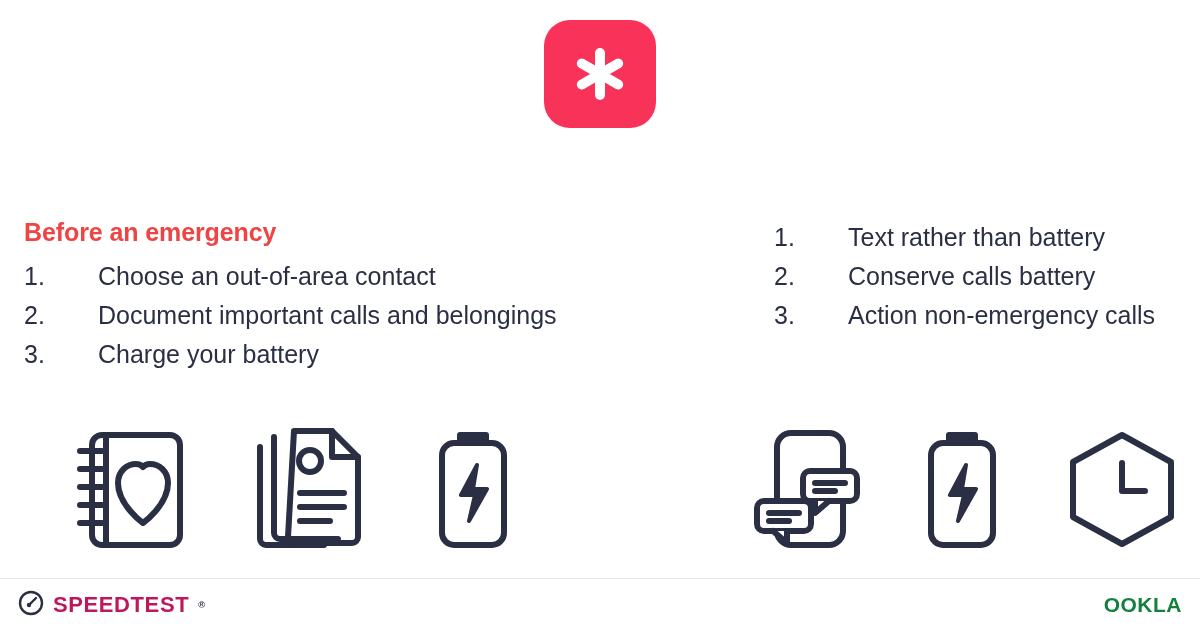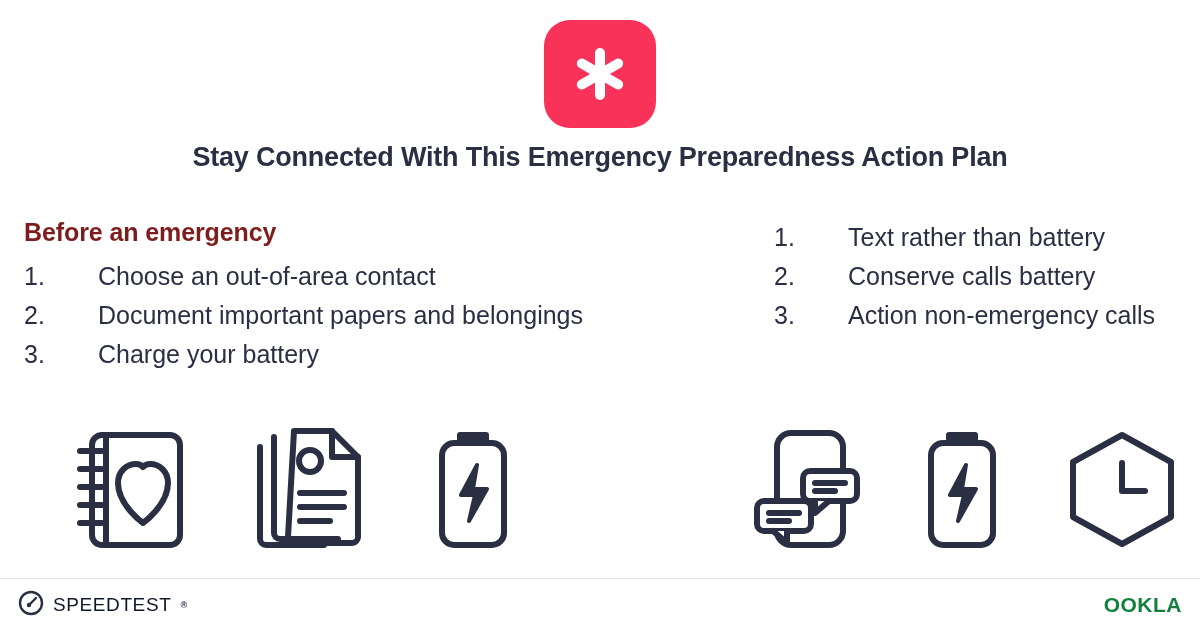--- a/index.html
+++ b/index.html
@@ -70,21 +70,21 @@
     width: 750px;
     padding-left: 24px;
   }
   .col.right {
     width: 450px;
     padding-left: 24px;
   }
   .col-heading {
     font-size: 25px;
     font-weight: bold;
-    color: #7f1d1d;
+    color: #ef4444;
     margin: 0 0 10px 0;
     letter-spacing: -0.1px;
   }
   .col-list {
     margin: 0;
     padding: 0;
     list-style: none;
   }
   .col-list li {
     display: flex;
@@ -151,24 +151,24 @@
     justify-content: space-between;
     padding: 0 18px;
     box-sizing: border-box;
   }
   .brand {
     display: flex;
     align-items: center;
     gap: 9px;
   }
   .brand-text {
-    font-size: 19px;
-    font-weight: normal;
+    font-size: 22px;
+    font-weight: bold;
     letter-spacing: 0.6px;
-    color: #0f172a;
+    color: #be185d;
   }
   .brand-tm {
     font-size: 9px;
     vertical-align: super;
     font-weight: bold;
     color: #2b2f44;
   }
   .ookla {
     display: flex;
     align-items: center;
@@ -190,34 +190,33 @@
           <g fill="#ffffff">
             <rect x="27" y="6" width="10" height="52" rx="5"></rect>
             <rect x="27" y="6" width="10" height="52" rx="5" transform="rotate(60 32 32)"></rect>
             <rect x="27" y="6" width="10" height="52" rx="5" transform="rotate(120 32 32)"></rect>
           </g>
         </svg>
       </span>
     </div>
   </div>
 
-  <div class="title">Stay Connected With This Emergency Preparedness Action Plan</div>
 
   <div class="columns">
 
     <div class="col left">
       <div class="col-heading">Before an emergency</div>
       <ul class="col-list">
         <li>
           <span class="li-num">1.</span>
           <span class="li-text">Choose an out-of-area contact</span>
         </li>
         <li>
           <span class="li-num">2.</span>
-          <span class="li-text">Document important papers and belongings</span>
+          <span class="li-text">Document important calls and belongings</span>
         </li>
         <li>
           <span class="li-num">3.</span>
           <span class="li-text">Charge your battery</span>
         </li>
       </ul>
     </div>
 
     <div class="col right">
       <ul class="col-list">

